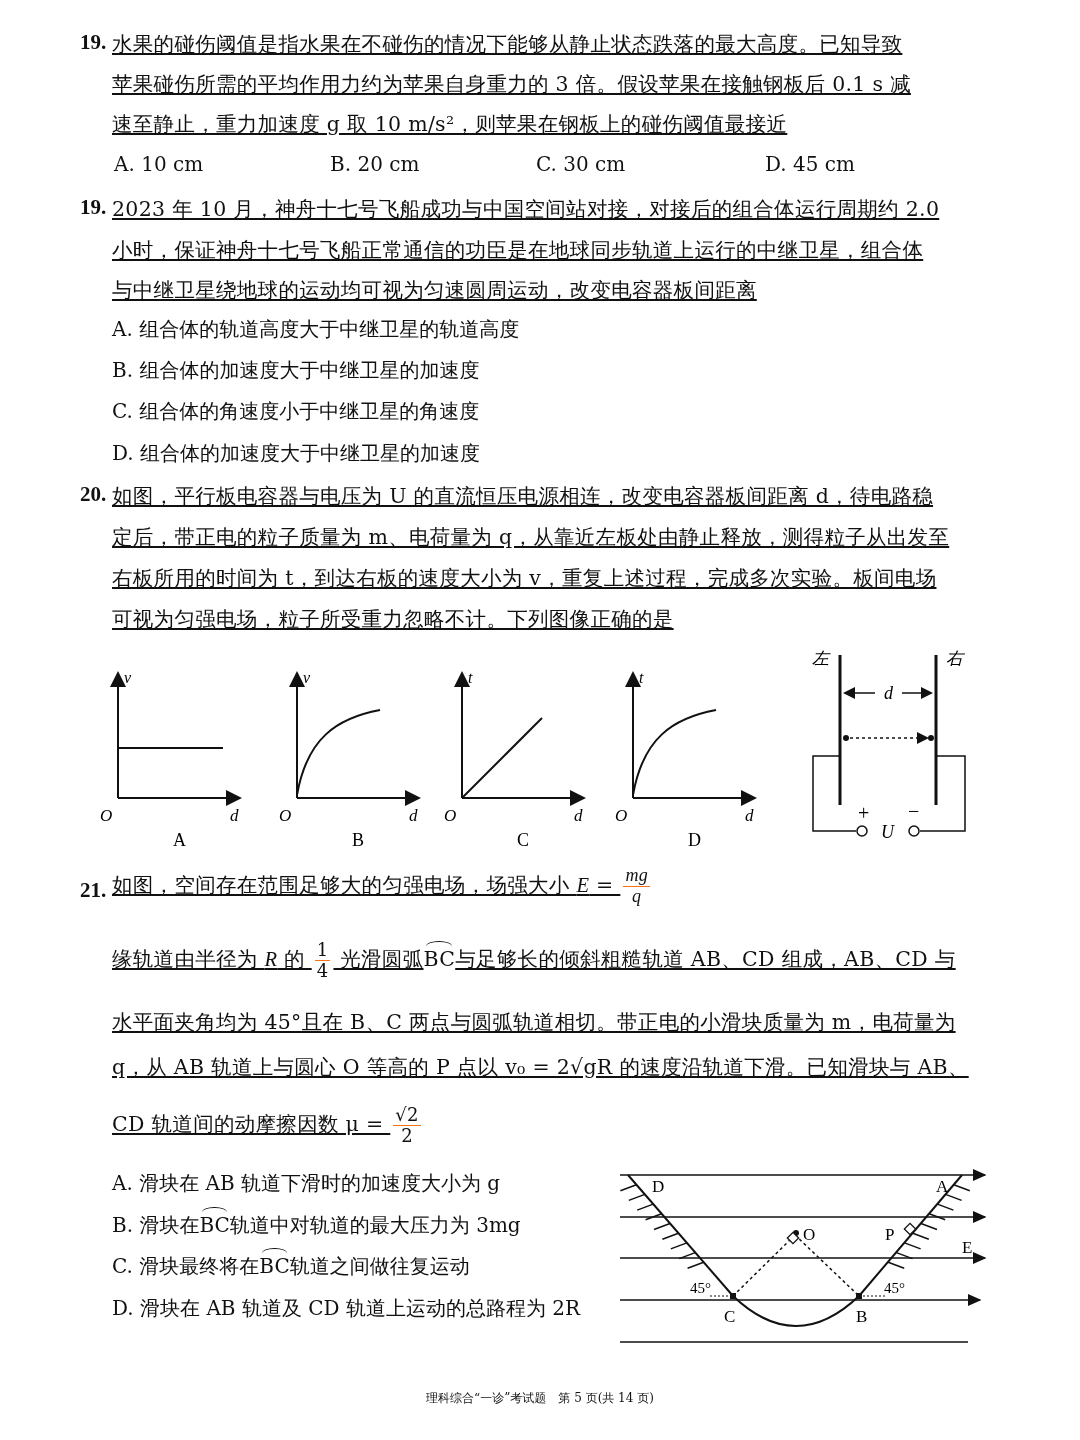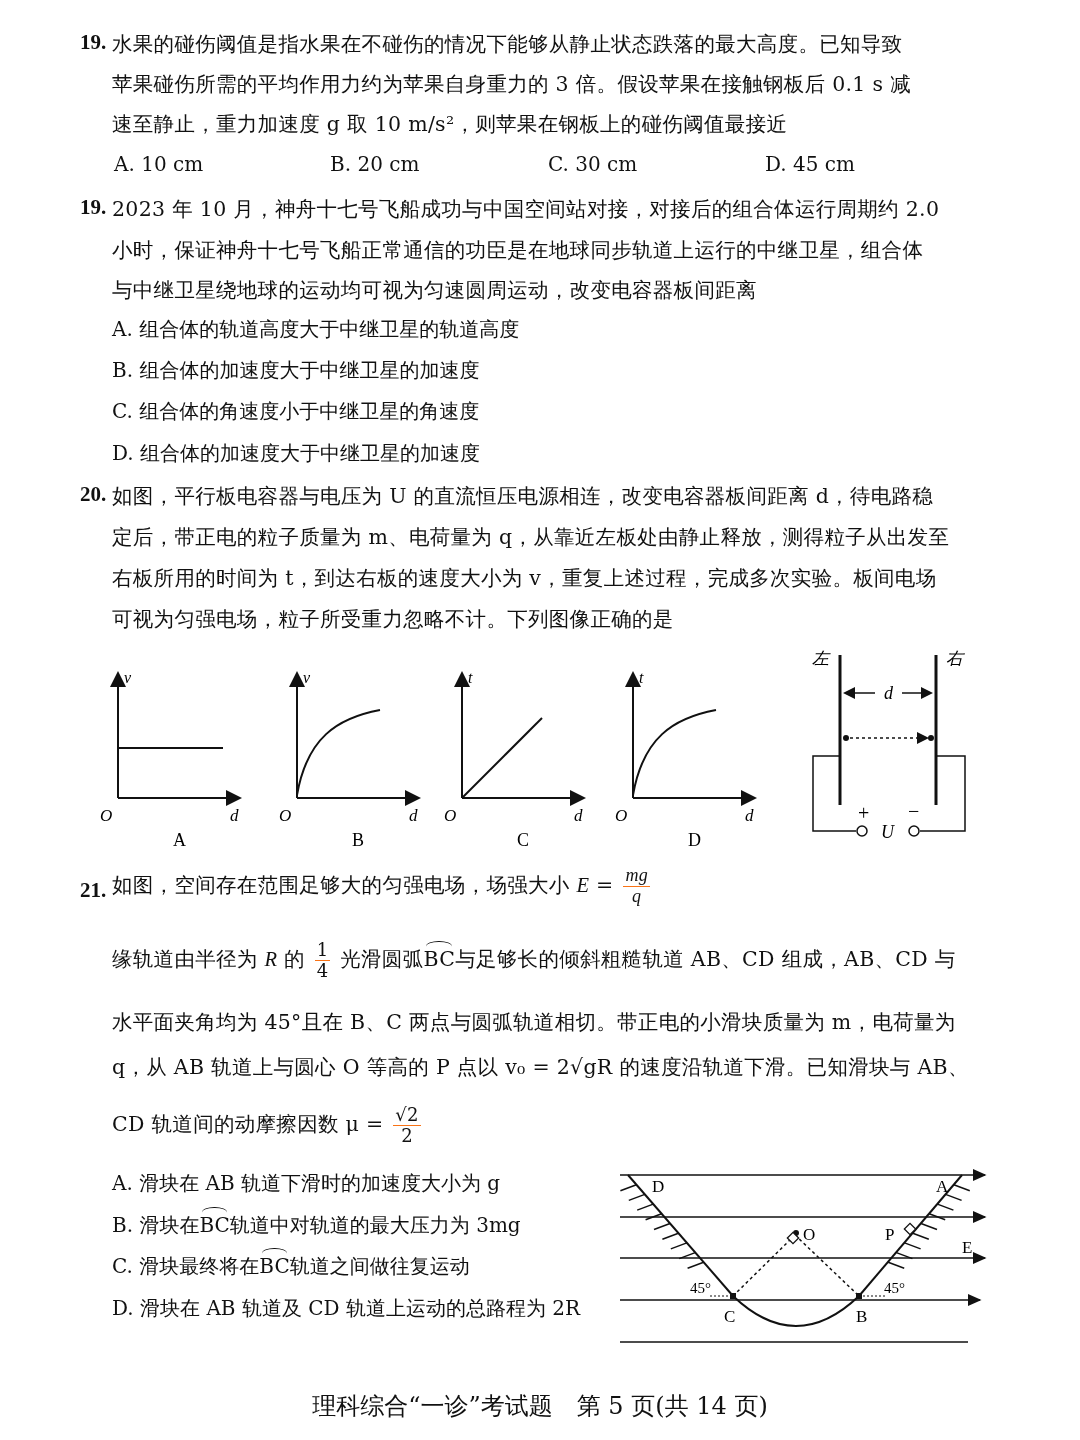--- a/index.html
+++ b/index.html
@@ -1,40 +1,40 @@
 <!DOCTYPE html>
 <html><head>
 <meta charset="utf-8">
 <style>
   html, body { margin:0; padding:0; background:#fff; }
   body { width:1080px; height:1440px; position:relative; overflow:hidden;
          font-family:"DejaVu Serif","Liberation Serif",serif; color:#111; }
-  .line { position:absolute; left:112px; font-size:20.5px; white-space:nowrap; letter-spacing:0.3px; }
+  .line { position:absolute; left:112px; font-size:20.5px; white-space:nowrap; letter-spacing:0.3px;text-decoration:underline; }
   .qnum { position:absolute; left:80px; font-weight:bold; font-size:21px; font-family:"Liberation Serif",serif; }
   .opt { position:absolute; font-size:20px; white-space:nowrap; }
   .it { font-style:italic; font-family:"Liberation Serif",serif; }
   .frac { display:inline-block; vertical-align:middle; text-align:center; font-size:18px; line-height:1.1; margin:0 3px; }
   .frac span { display:block; }
   .frac .num { border-bottom:1px solid #f97316; padding:0 2px; }
   .arc { position:relative; display:inline-block; }
   .arc::before { content:""; position:absolute; left:3px; right:3px; top:-6px; height:10px;
                  border-top:1.5px solid #111; border-radius:50% 50% 0 0; }
-  .footer { position:absolute; top:1390px; left:0; width:1080px; text-align:center; font-size:24px; }
+  .footer { position:absolute; top:1390px; left:0; width:1080px; text-align:center; font-size:12px; }
   svg text { font-family:"Liberation Serif",serif; }
 </style>
 </head>
 <body>
 
 <div class="qnum" style="top:30px">19.</div>
 <div class="line" style="top:30px">水果的碰伤阈值是指水果在不碰伤的情况下能够从静止状态跌落的最大高度。已知导致</div>
 <div class="line" style="top:70px">苹果碰伤所需的平均作用力约为苹果自身重力的 3 倍。假设苹果在接触钢板后 0.1 s 减</div>
 <div class="line" style="top:110px">速至静止，重力加速度 g 取 10 m/s²，则苹果在钢板上的碰伤阈值最接近</div>
 <div class="opt" style="top:152px;left:114px">A. 10 cm</div>
 <div class="opt" style="top:152px;left:330px">B. 20 cm</div>
-<div class="opt" style="top:152px;left:548px">C. 30 cm</div>
+<div class="opt" style="top:152px;left:536px">C. 30 cm</div>
 <div class="opt" style="top:152px;left:765px">D. 45 cm</div>
 
 <div class="qnum" style="top:195px">19.</div>
 <div class="line" style="top:195px">2023 年 10 月，神舟十七号飞船成功与中国空间站对接，对接后的组合体运行周期约 2.0</div>
 <div class="line" style="top:236px">小时，保证神舟十七号飞船正常通信的功臣是在地球同步轨道上运行的中继卫星，组合体</div>
 <div class="line" style="top:276px">与中继卫星绕地球的运动均可视为匀速圆周运动，改变电容器板间距离</div>
 <div class="opt" style="top:316px;left:112px">A. 组合体的轨道高度大于中继卫星的轨道高度</div>
 <div class="opt" style="top:357px;left:112px">B. 组合体的加速度大于中继卫星的加速度</div>
 <div class="opt" style="top:398px;left:112px">C. 组合体的角速度小于中继卫星的角速度</div>
 <div class="opt" style="top:440px;left:112px">D. 组合体的加速度大于中继卫星的加速度</div>

